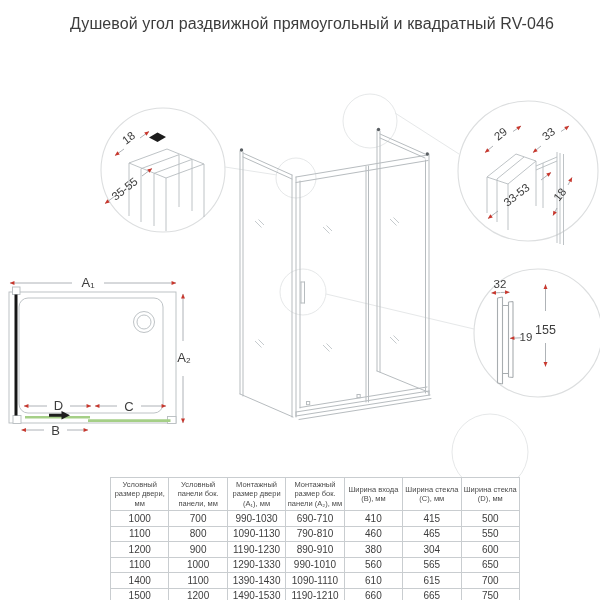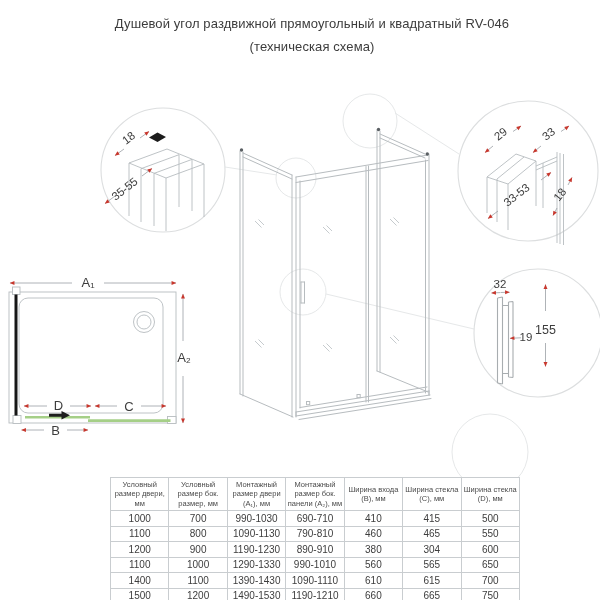--- a/index.html
+++ b/index.html
@@ -2,21 +2,21 @@
 <html><head>
 <meta charset="utf-8">
 <style>
   html,body{margin:0;padding:0;}
   body{
     width:600px;height:600px;position:relative;overflow:hidden;background:#ffffff;
     font-family:"Liberation Sans","DejaVu Sans",sans-serif;
   }
   .title{
     position:absolute;top:12px;left:0;right:0;text-align:center;
-    font-size:13px;line-height:23px;color:#3c3c3c;font-weight:500;
+    font-size:16px;line-height:23px;color:#3c3c3c;font-weight:500;
     letter-spacing:.1px;
     padding-left:24px;
   }
   svg.drawing{position:absolute;left:0;top:0;width:600px;height:600px;}
   svg text{font-family:"Liberation Sans","DejaVu Sans",sans-serif;fill:#3d3d3d;}
   .lbl-lg{font-size:13px;}
   .lbl-md{font-size:11.5px;}
   .lbl-num{font-size:12.5px;}
   table.size-table{
     position:absolute;left:110px;top:477px;width:410px;
@@ -31,21 +31,20 @@
   }
   .size-table td{
     font-size:10px;color:#3d3d3d;height:14.5px;padding:0;margin-left:30px;
   }
 </style>
 </head>
 <body>
 
 <div class="title">
   <span>Душевой угол раздвижной прямоугольный и квадратный RV-046</span><br>
-  <span>(техническая схема)</span>
 </div>
 
 <svg class="drawing" viewBox="0 0 600 600">
   <defs>
     <marker id="ra" viewBox="0 0 10 10" refX="9" refY="5" markerWidth="8" markerHeight="6.5" orient="auto-start-reverse">
       <path d="M0.5,1.2 L9.5,5 L0.5,8.8 Z" fill="#c8372d"></path>
     </marker>
   </defs>
 
   <g stroke="#e6e8e9" fill="none" stroke-width="1">
@@ -187,21 +186,21 @@
     <text class="lbl-md" x="500" y="288" text-anchor="middle">32</text>
     <text class="lbl-md" x="526" y="341" text-anchor="middle">19</text>
     <text class="lbl-num" x="545.5" y="334" text-anchor="middle">155</text>
   </g>
 </svg>
 
 <table class="size-table">
   <thead>
     <tr>
         <th>Условный размер двери, мм</th>
-        <th>Условный размер бок. размер, мм</th>
+        <th>Условный панели бок. панели, мм</th>
         <th>Монтажный размер двери (A₁), мм</th>
         <th>Монтажный размер бок. панели (A₂), мм</th>
         <th>Ширина входа (B), мм</th>
         <th>Ширина стекла (C), мм</th>
         <th>Ширина стекла (D), мм</th>
       </tr>
   </thead>
   <tbody>
       <tr>
         <td>1000</td>

